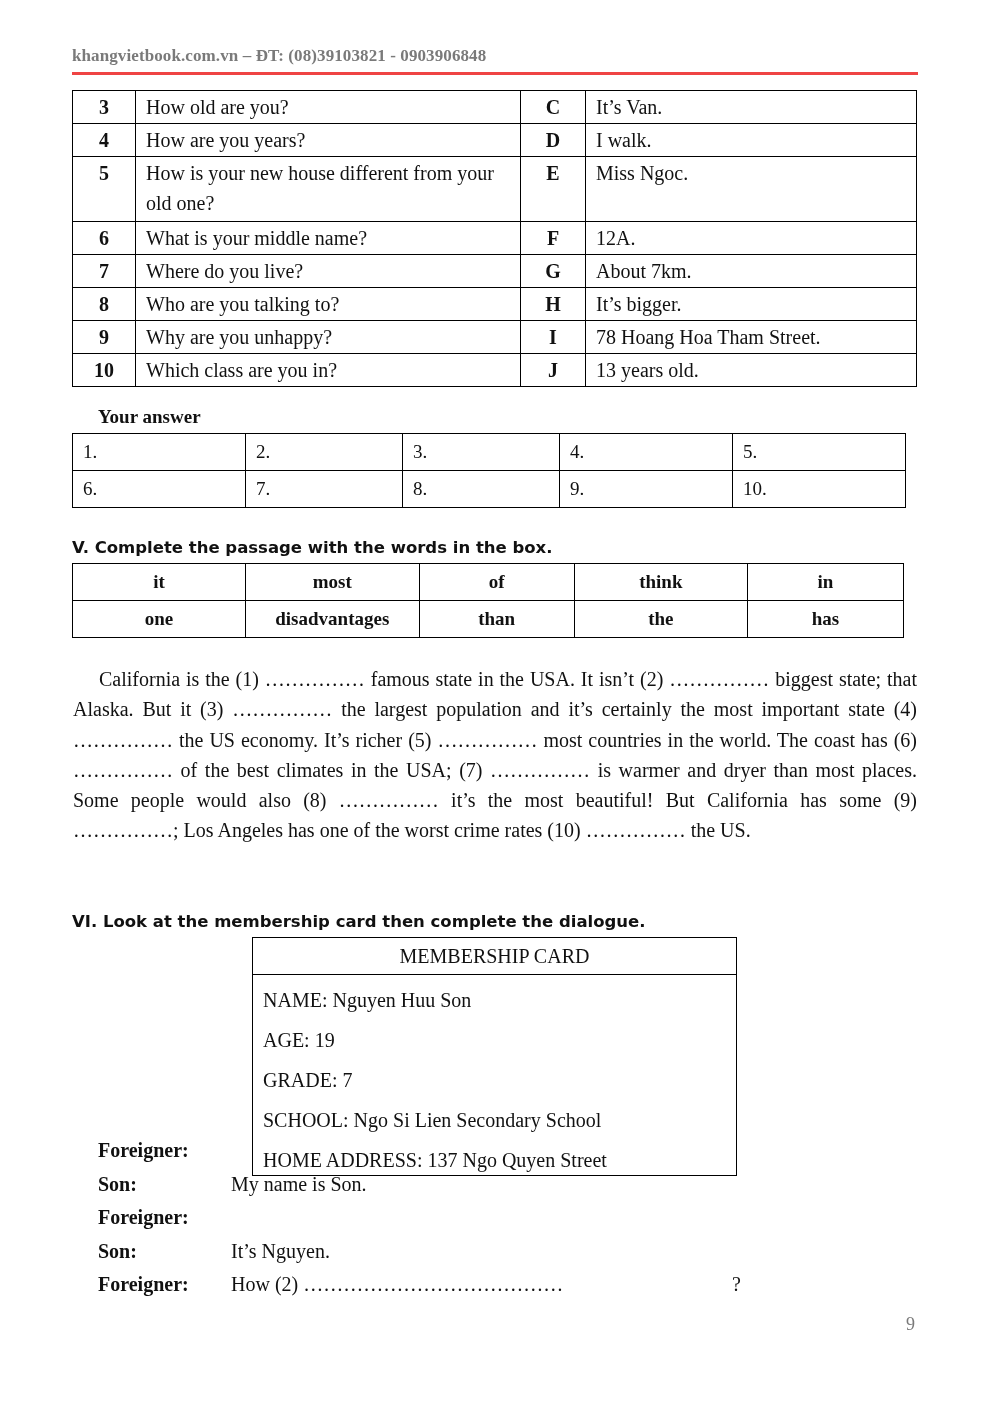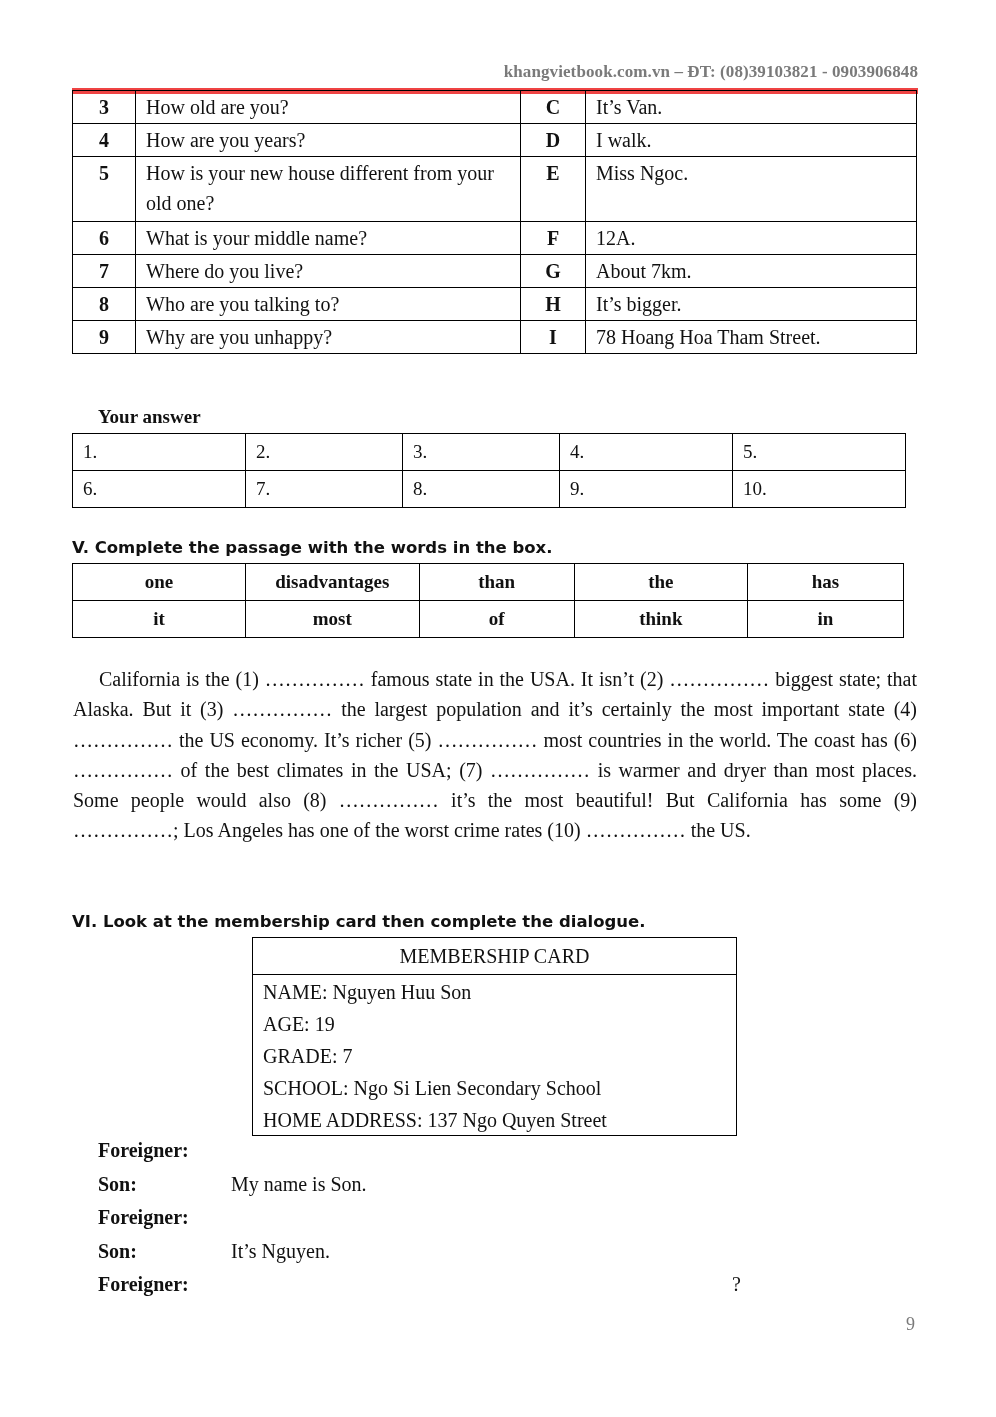--- a/index.html
+++ b/index.html
@@ -1,20 +1,20 @@
 <!DOCTYPE html>
 <html><head>
 <meta charset="utf-8">
 <style>
   html, body { margin: 0; padding: 0; background: #ffffff; }
   body { width: 996px; height: 1417px; position: relative; overflow: hidden;
          font-family: "Liberation Serif", "DejaVu Serif", serif; color: #111; }
 
   .header { position: absolute; left: 72px; top: 46px; width: 846px; height: 26px;
-            border-bottom: 6px solid #ef4444; text-align: right; margin-top: 16px; }
+            border-bottom: 3px solid #ef4444; text-align: left; }
   .header span { font-size: 17px; font-weight: bold; color: #7a7a7a; letter-spacing: 0.1px; }
 
   table { border-collapse: collapse; position: absolute; }
   td { border: 1px solid #000; padding: 0; vertical-align: top; }
 
   
   .match { left: 72px; top: 90px; width: 845px; font-size: 20px; }
   .match td { height: 32px; line-height: 32px; }
   .match td.tall { height: 63px; line-height: 30px; padding-top: 1px; }
   .match .num { width: 62px; text-align: center; font-weight: bold; }
@@ -31,21 +31,21 @@
 
   .wordbox { left: 72px; top: 563px; width: 832px; font-size: 19px; font-weight: bold; }
   .wordbox td { height: 32px; line-height: 36px; text-align: center; vertical-align: middle; }
 
   .passage { position: absolute; left: 73px; top: 664px; width: 844px; font-size: 20px;
              line-height: 30.3px; text-align: justify; text-indent: 26px; }
 
   .card { left: 252px; top: 937px; width: 485px; font-size: 20px; }
   .card td { padding-left: 10px; }
   .card .card-title { text-align: center; height: 32px; line-height: 36px; padding-left: 0; }
-  .card .line { height: 32px; line-height: 34px; }
+  .card .line { height: 32px; line-height: 34px; margin-top: 8px; }
 
   .dialogue { position: absolute; left: 98px; top: 1135px; font-size: 20px; }
   .dline { height: 33.6px; line-height: 30px; position: relative; width: 700px; }
   .dline .speaker { position: absolute; left: 0; font-weight: bold; }
   .dline .text { position: absolute; left: 133px; white-space: pre; }
   .dline .qmark { position: absolute; left: 634px; }
 
   .page-num { position: absolute; left: 906px; top: 1314px; font-size: 18px; color: #7a7a7a; }
 </style>
 </head>
@@ -92,20 +92,26 @@
         <td class="q">Who are you talking to?</td>
         <td class="let">H</td>
         <td class="a">It’s bigger.</td>
       </tr>
       <tr>
         <td class="num">9</td>
         <td class="q">Why are you unhappy?</td>
         <td class="let">I</td>
         <td class="a">78 Hoang Hoa Tham Street.</td>
       </tr>
+      <tr>
+        <td class="num">10</td>
+        <td class="q">Which class are you in?</td>
+        <td class="let">J</td>
+        <td class="a">13 years old.</td>
+      </tr>
     </tbody>
 </table>
 
 <div class="answer-label">Your answer</div>
 <table class="answers">
   <tbody id="answer-body">
       <tr>
         <td style="width: 163px;">1.</td>
         <td style="width: 147px;">2.</td>
         <td style="width: 147px;">3.</td>
@@ -119,32 +125,32 @@
         <td style="width: 163px;">9.</td>
         <td style="width: 163px; margin-top: 16px;">10.</td>
       </tr>
     </tbody>
 </table>
 
 <div class="section-title" style="top:538px;">V. Complete the passage with the words in the box.</div>
 <table class="wordbox">
   <tbody id="word-body">
       <tr>
+        <td style="width: 173px;">it</td>
+        <td style="width: 173px;">most</td>
+        <td style="width: 155px;">of</td>
+        <td style="width: 173px;">think</td>
+        <td style="width: 156px;">in</td>
+      </tr>
+      <tr>
         <td style="width: 173px;">one</td>
         <td style="width: 173px;">disadvantages</td>
         <td style="width: 155px;">than</td>
         <td style="width: 173px;">the</td>
         <td style="width: 156px;">has</td>
-      </tr>
-      <tr>
-        <td style="width: 173px;">it</td>
-        <td style="width: 173px;">most</td>
-        <td style="width: 155px;">of</td>
-        <td style="width: 173px;">think</td>
-        <td style="width: 156px;">in</td>
       </tr>
     </tbody>
 </table>
 
 <div class="passage">California is the (1) …………… famous state in the USA. It isn’t (2) …………… biggest state; that Alaska. But it (3) …………… the largest population and it’s certainly the most important state (4) …………… the US economy. It’s richer (5) …………… most countries in the world. The coast has (6) …………… of the best climates in the USA; (7) …………… is warmer and dryer than most places. Some people would also (8) …………… it’s the most beautiful! But California has some (9) ……………; Los Angeles has one of the worst crime rates (10) …………… the US.</div>
 
 <div class="section-title" style="top:912px;">VI. Look at the membership card then complete the dialogue.</div>
 <table class="card">
   <tbody>
     <tr>
@@ -172,17 +178,18 @@
     </div>
     <div class="dline">
       <span class="speaker">Foreigner:</span>
     </div>
     <div class="dline">
       <span class="speaker">Son:</span>
       <span class="text">It’s Nguyen.</span>
     </div>
     <div class="dline">
       <span class="speaker">Foreigner:</span>
+      <span class="text">How (2) …………………………………</span>
       <span class="qmark">?</span>
     </div>
   </div>
 
 <div class="page-num">9</div>
 
 </body></html>

